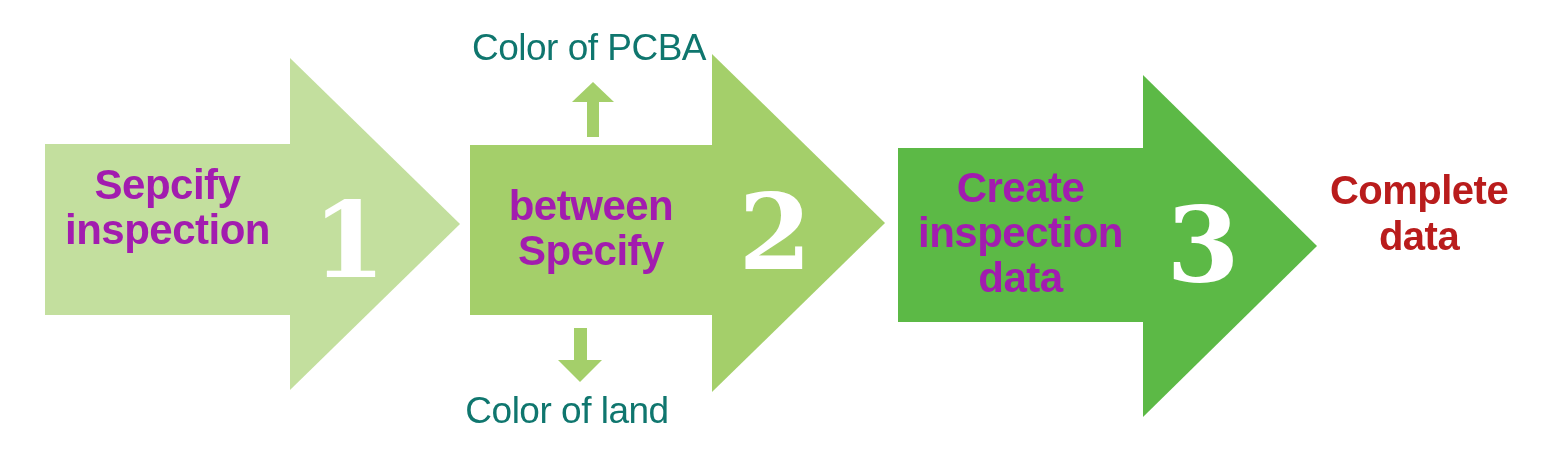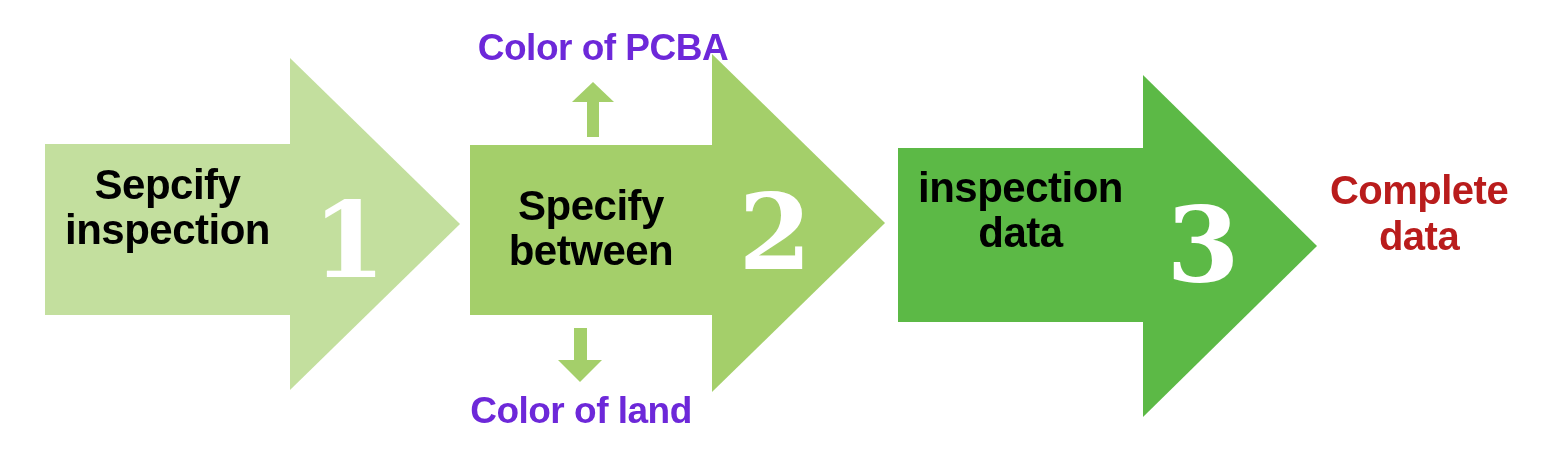--- a/index.html
+++ b/index.html
@@ -13,44 +13,43 @@
   }
   .arrow-body { position: absolute; }
   .arrow-head {
     position: absolute;
     clip-path: polygon(0 0, 100% 50%, 0 100%);
   }
   .step-label {
     position: absolute;
     text-align: center;
     font-weight: 700;
-    color: #000000;
+    color: #a21caf;
     font-size: 42px;
     line-height: 45px;
     letter-spacing: -0.5px;
   }
   .step-label span { display: block; }
   .step-number {
     position: absolute;
     transform: translate(-50%, -50%);
     font-family: "DejaVu Serif", serif;
     font-weight: 700;
     font-size: 105px;
     line-height: 1;
   }
   .annotation {
     position: absolute;
     transform: translateX(-50%);
     white-space: nowrap;
-    font-weight: 700;
+    font-weight: 400;
     font-size: 37px;
     line-height: 38px;
-    color: #6d28d9;
+    color: #0f766e;
     letter-spacing: -0.5px;
-    margin-left: 14px;
   }
   .mini-shaft { position: absolute; }
   .mini-head-up {
     position: absolute;
     clip-path: polygon(50% 0, 100% 100%, 0 100%);
   }
   .mini-head-down {
     position: absolute;
     clip-path: polygon(0 0, 100% 0, 50% 100%);
   }
@@ -77,42 +76,43 @@
       <span>Sepcify</span>
       <span>inspection</span>
     </div>
     <div class="step-number" style="left: 349px; top: 240px; color: rgb(255, 255, 255);">1</div>
   </div>
 
   <div>
     <div class="arrow-body" style="left: 470px; top: 145px; width: 242px; height: 170px; background-color: rgb(164, 207, 106);"></div>
     <div class="arrow-head" style="left: 712px; top: 54px; width: 173px; height: 338px; background-color: rgb(164, 207, 106);"></div>
     <div class="step-label" style="left:470px; top:183px; width:242px;">
+      <span>between</span>
       <span>Specify</span>
-      <span>between</span>
     </div>
     <div class="step-number" style="left: 775px; top: 232px; color: rgb(255, 255, 255);">2</div>
 
     <div class="annotation" style="left:589px; top:29px;">Color of PCBA</div>
     <div>
       <div class="mini-head-up" style="left: 572px; top: 82px; width: 42px; height: 20px; background-color: rgb(164, 207, 106);"></div>
       <div class="mini-shaft" style="left: 587px; top: 100px; width: 12px; height: 37px; background-color: rgb(164, 207, 106);"></div>
     </div>
 
     <div>
       <div class="mini-shaft" style="left: 574px; top: 328px; width: 13px; height: 33px; background-color: rgb(164, 207, 106);"></div>
       <div class="mini-head-down" style="left: 558px; top: 360px; width: 44px; height: 22px; background-color: rgb(164, 207, 106);"></div>
     </div>
     <div class="annotation" style="left:567px; top:392px;">Color of land</div>
   </div>
 
   <div>
     <div class="arrow-body" style="left: 898px; top: 148px; width: 245px; height: 174px; background-color: rgb(92, 185, 70);"></div>
     <div class="arrow-head" style="left: 1143px; top: 75px; width: 174px; height: 342px; background-color: rgb(92, 185, 70);"></div>
     <div class="step-label" style="left:898px; top:165px; width:245px;">
+      <span>Create</span>
       <span>inspection</span>
       <span>data</span>
     </div>
     <div class="step-number" style="left: 1203px; top: 245px; color: rgb(255, 255, 255);">3</div>
   </div>
 
   <div class="result-label" style="left:1308px; top:167px; width:222px;">
     <span>Complete</span>
     <span>data</span>
   </div>

